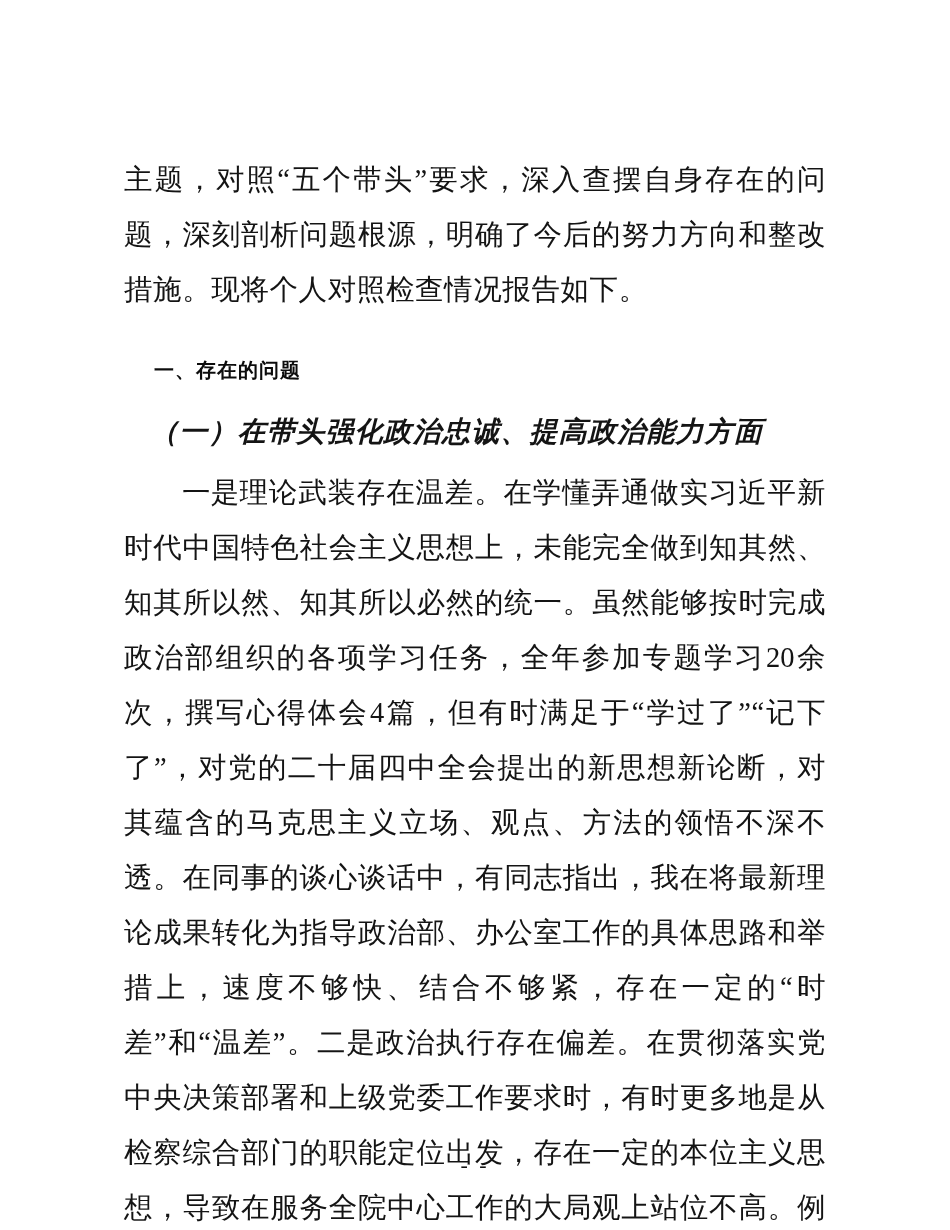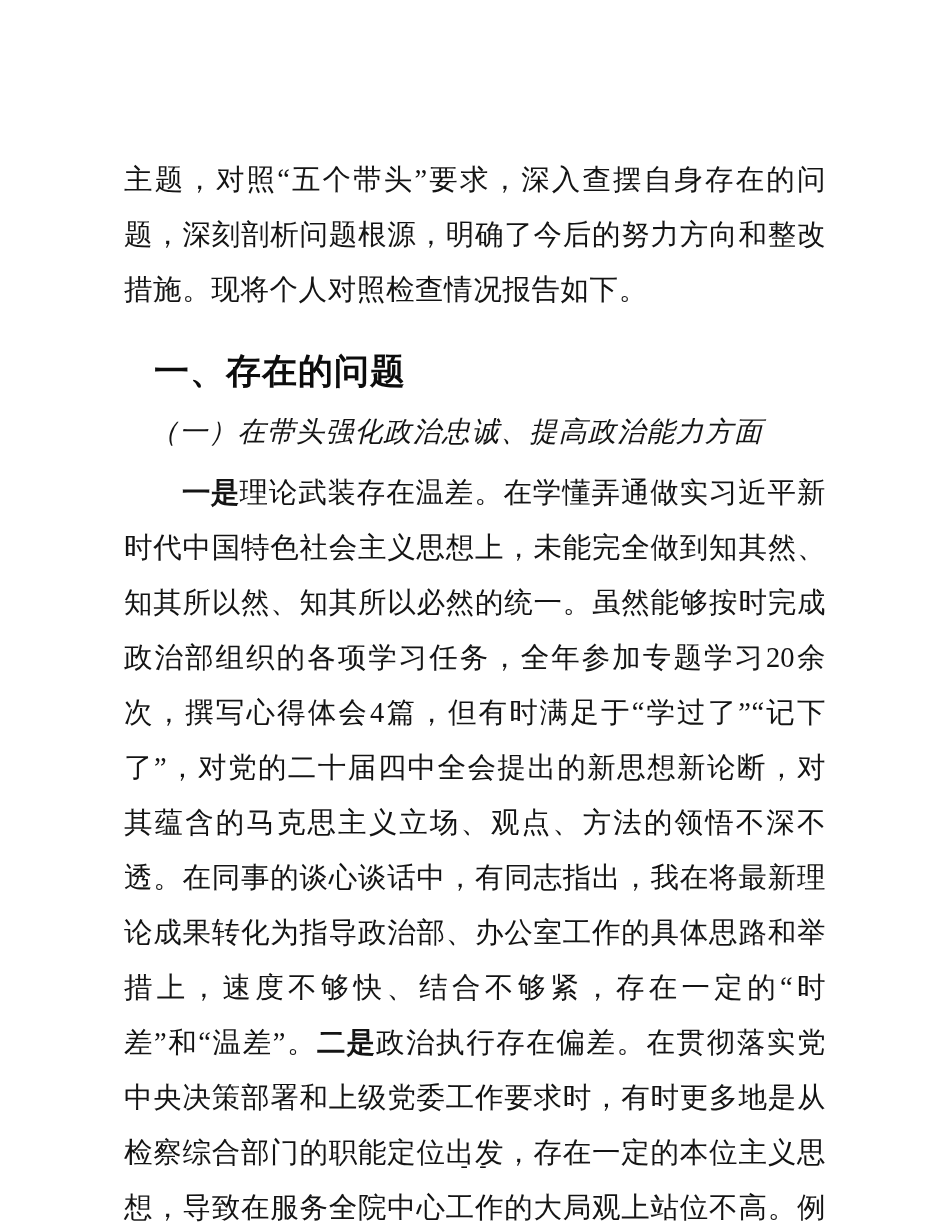--- a/index.html
+++ b/index.html
@@ -53,51 +53,51 @@
   
   .para.cont {
     text-indent: 0;
   }
 
   
   .heading-1 {
     margin: 0;
     padding-top: 26px;
     font-family: "Liberation Sans", "DejaVu Sans", sans-serif;
-    font-size: 35px;
+    font-size: 20px;
     line-height: 55px;
     font-weight: 700;
     letter-spacing: 1px;
     text-indent: 30px;
     color: #0c0c0c;
   }
 
   
   .heading-2 {
     margin: 0;
     padding-top: 6px;
     font-family: "Liberation Serif", "DejaVu Serif", serif;
     font-size: 28px;
     line-height: 55px;
-    font-weight: 400;
+    font-weight: 700;
     font-style: italic;
     letter-spacing: 1.2px;
     text-indent: 26px;
     color: #141414;
   }
 
   
   .body-block {
     padding-top: 6px;
   }
 
   
   .run-bold {
     font-family: "Liberation Sans", "DejaVu Sans", sans-serif;
-    font-weight: 700;
+    font-weight: 400;
     letter-spacing: 0;
   }
 
   
   .num {
     font-family: Liberation Serif, serif;
     letter-spacing: 0;
     padding: 0 1px;
   }
 

